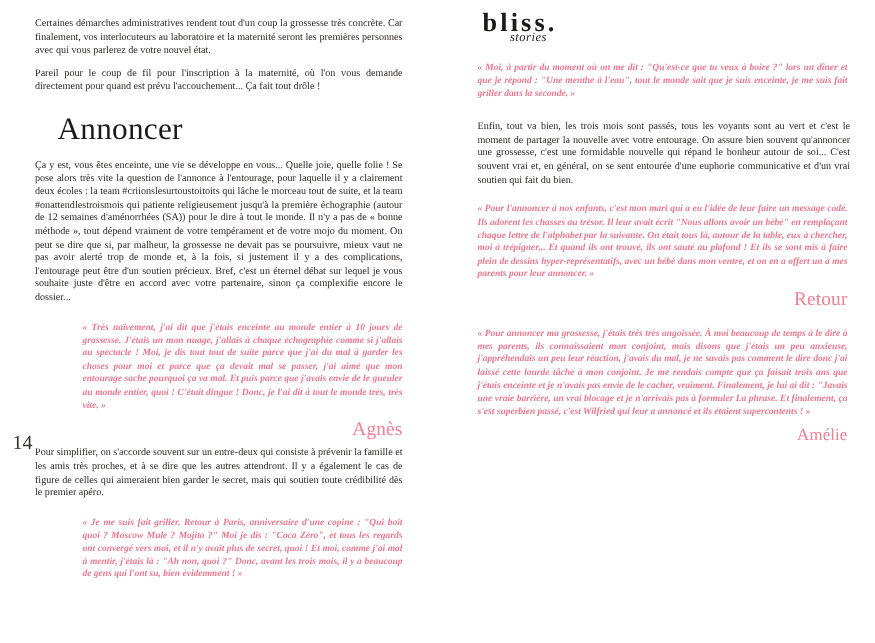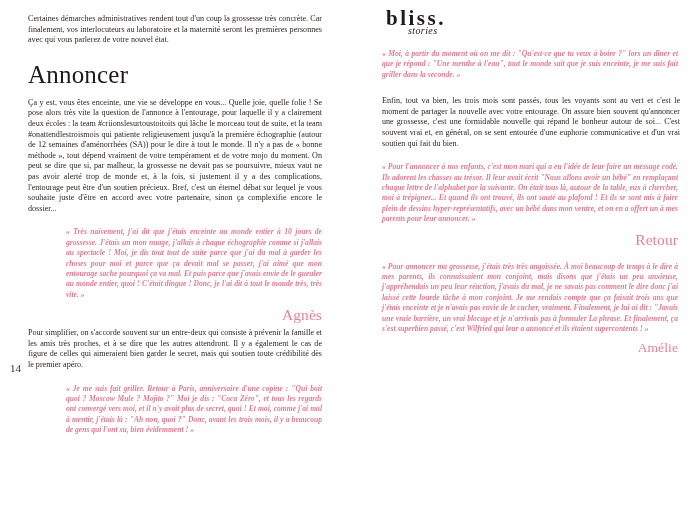--- a/index.html
+++ b/index.html
@@ -44,21 +44,21 @@
     text-align: justify;
     color: #2b2624;
   }
   .body-text + .body-text {
     margin-top: 8px;
   }
   .heading {
     font-size: 25px;
     line-height: 1;
     font-weight: normal;
-    margin: 16px 0 11px 0;
+    margin: 16px 0 11px 18px;
     letter-spacing: 0.2px;
     color: #1d1a19;
   }
   .quote-block {
     margin-top: 13px;
     margin-bottom: 4px;
     padding-left: 38px;
   }
   .quote-block.right-col {
     padding-left: 0;
@@ -98,33 +98,34 @@
     font-size: 10px;
     font-style: italic;
     color: #1d1a19;
     margin-top: -3px;
     margin-left: 22px;
     letter-spacing: 0.4px;
   }
   .page-number {
     position: absolute;
     left: 10px;
-    bottom: 12px;
-    font-size: 11px;
+    bottom: 22px;
+    font-size: 16px;
     color: #3a3533;
   }
   .gap-lg { height: 12px; }
 </style>
 </head>
 <body>
 
 <div class="page">
 
   <div class="col col-left">
     <p class="body-text">Certaines démarches administratives rendent tout d'un coup la grossesse très concrète. Car finalement, vos interlocuteurs au laboratoire et la maternité seront les premières personnes avec qui vous parlerez de votre nouvel état.</p>
+    <p class="body-text">Pareil pour le coup de fil pour l'inscription à la maternité, où l'on vous demande directement pour quand est prévu l'accouchement... Ça fait tout drôle !</p>
 
     <h1 class="heading">Annoncer</h1>
 
     <p class="body-text">Ça y est, vous êtes enceinte, une vie se développe en vous... Quelle joie, quelle folie ! Se pose alors très vite la question de l'annonce à l'entourage, pour laquelle il y a clairement deux écoles : la team #criionslesurtoustoitoits qui lâche le morceau tout de suite, et la team #onattendlestroismois qui patiente religieusement jusqu'à la première échographie (autour de 12 semaines d'aménorrhées (SA)) pour le dire à tout le monde. Il n'y a pas de « bonne méthode », tout dépend vraiment de votre tempérament et de votre mojo du moment. On peut se dire que si, par malheur, la grossesse ne devait pas se poursuivre, mieux vaut ne pas avoir alerté trop de monde et, à la fois, si justement il y a des complications, l'entourage peut être d'un soutien précieux. Bref, c'est un éternel débat sur lequel je vous souhaite juste d'être en accord avec votre partenaire, sinon ça complexifie encore le dossier...</p>
 
     <div class="quote-block">
       <p class="quote">« Très naïvement, j'ai dit que j'étais enceinte au monde entier à 10 jours de grossesse. J'étais un mon nuage, j'allais à chaque échographie comme si j'allais au spectacle ! Moi, je dis tout tout de suite parce que j'ai du mal à garder les choses pour moi et parce que ça devait mal se passer, j'ai aimé que mon entourage sache pourquoi ça va mal. Et puis parce que j'avais envie de le gueuler au monde entier, quoi ! C'était dingue ! Donc, je l'ai dit à tout le monde très, très vite. »</p>
       <p class="attribution">Agnès</p>
     </div>
 

